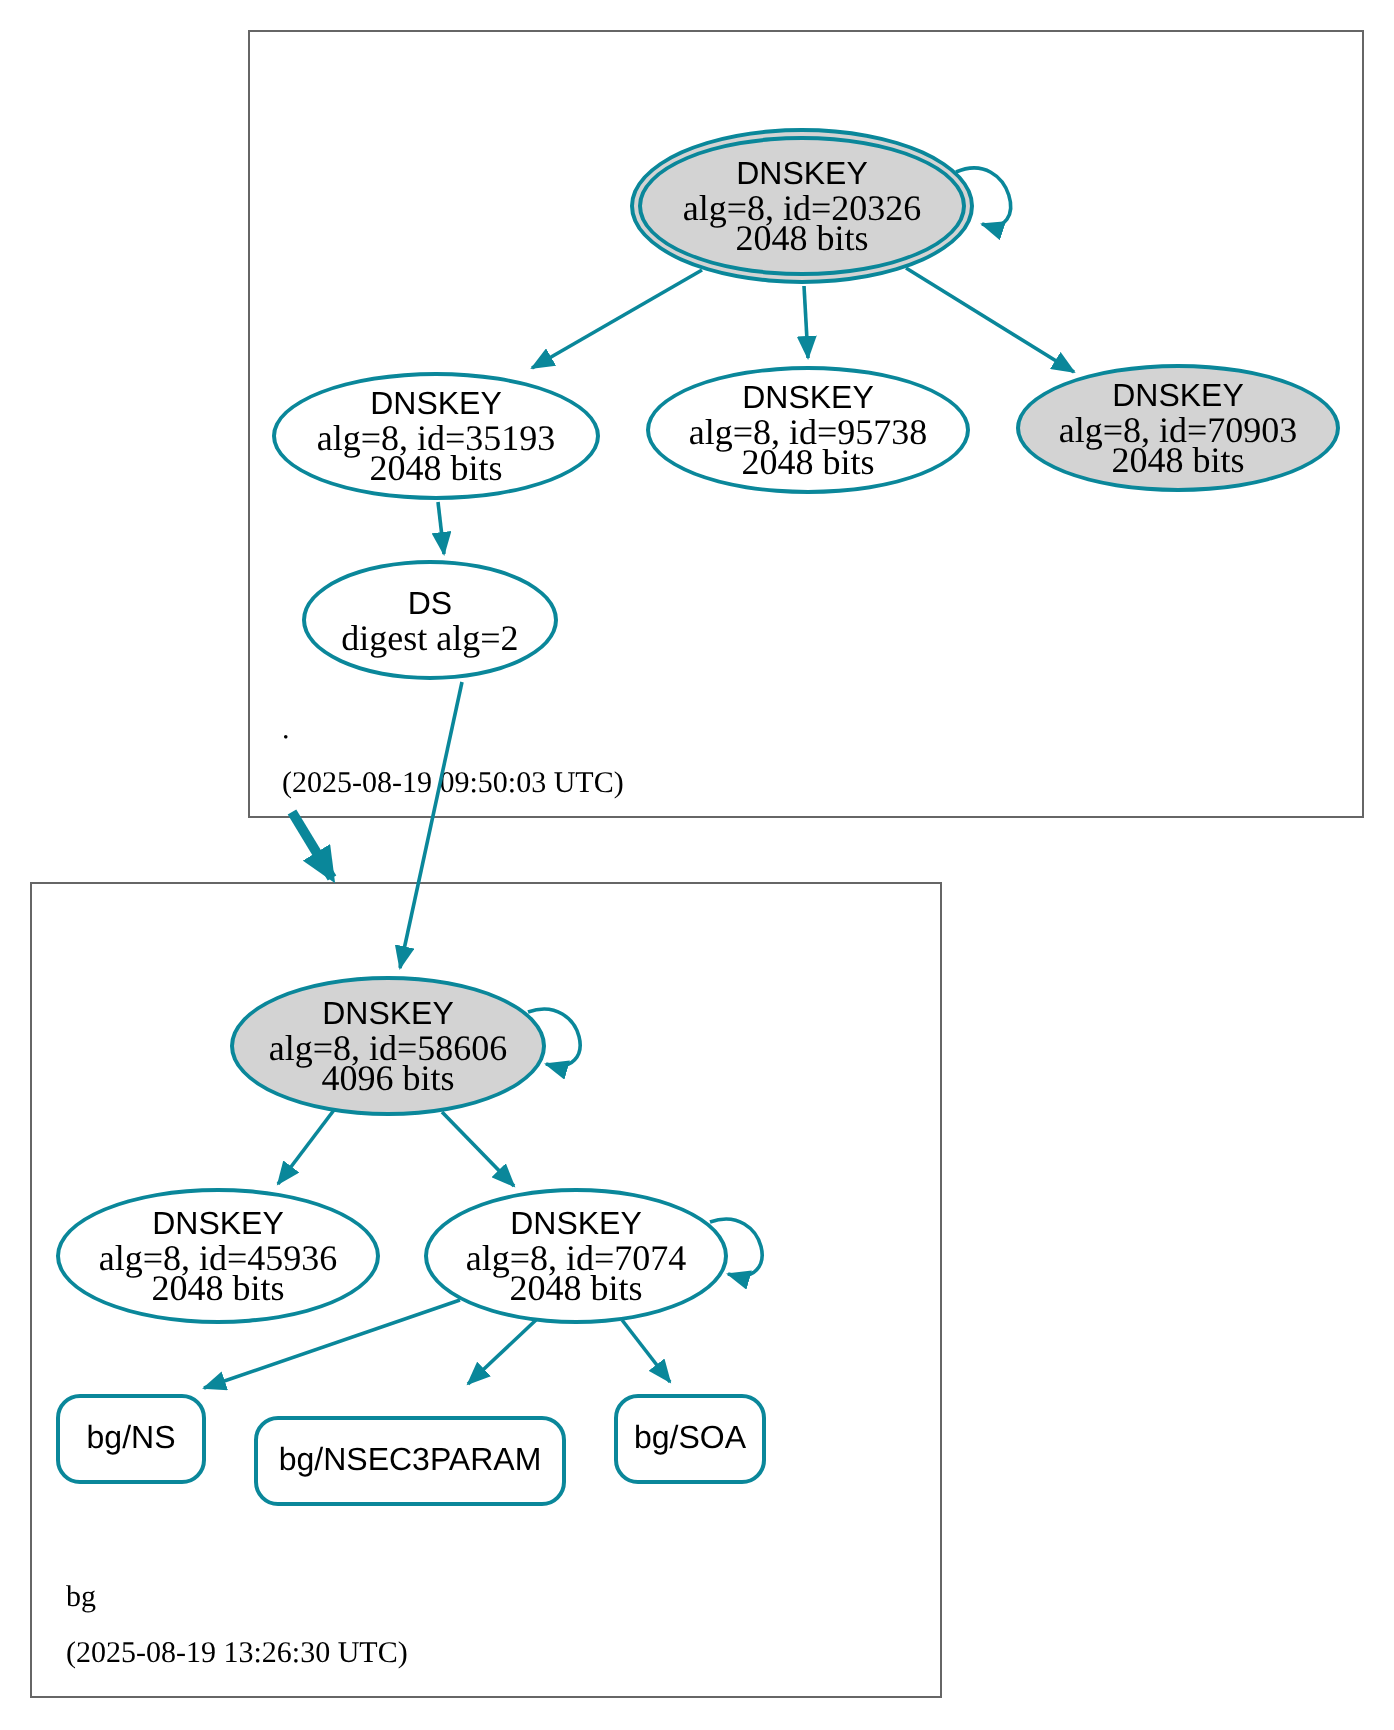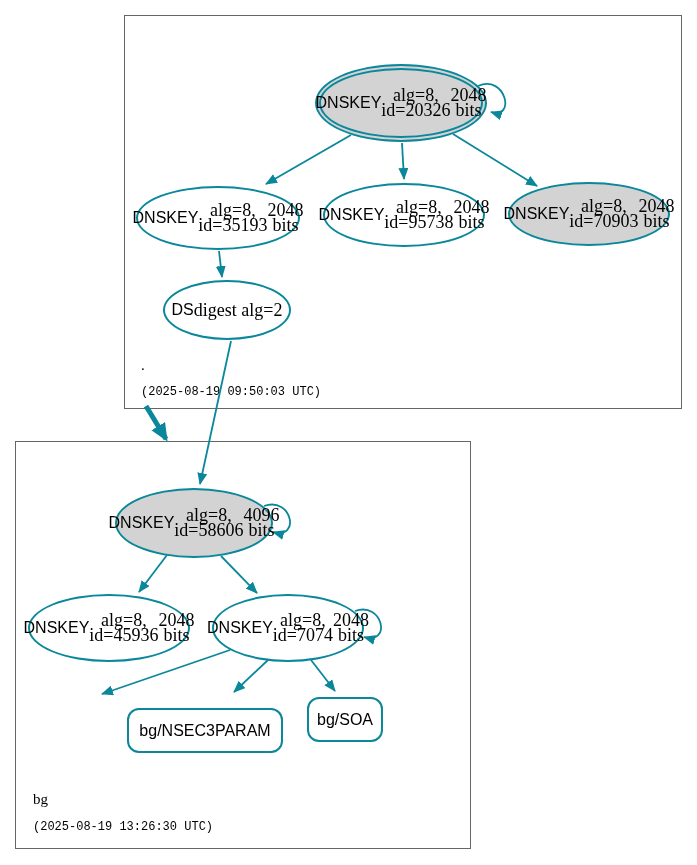--- a/index.html
+++ b/index.html
@@ -30,40 +30,41 @@
   }
   .zone-label {
     position: absolute;
     font-family: "Liberation Serif", serif;
     font-size: 15px;
     line-height: 18px;
     white-space: nowrap;
   }
   .zone-ts {
     position: absolute;
-    font-family: Liberation Mono, monospace;
-    font-size: 12px;
+    font-family: Liberation Serif, serif;
+    font-size: 15px;
     line-height: 17px;
     white-space: nowrap;
   }
   svg.edges {
     position: absolute;
     left: 0; top: 0;
     width: 697px; height: 865px;
   }
   .e {
     stroke: var(--edge);
     stroke-width: 1.8;
     fill: none;
   }
   .e.thick { stroke-width: 5; }
   .ah { fill: var(--edge); stroke: none; }
   .node {
     position: absolute;
     display: flex;
+    flex-direction: column;
     align-items: center;
     justify-content: center;
     text-align: center;
     border: 2px solid var(--edge);
     background: var(--node-fill);
     cursor: pointer;
   }
   .ellipse { border-radius: 50%; }
   .gray { background: var(--key-fill); }
   .inner-ring {
@@ -152,21 +153,21 @@
     <span class="nline">alg=8, id=95738</span>
     <span class="nline">2048 bits</span>
   </div>
 
   <div class="node ellipse gray" style="left:508px; top:182px; width:162px; height:64px;">
     <span class="ntitle">DNSKEY</span>
     <span class="nline">alg=8, id=70903</span>
     <span class="nline">2048 bits</span>
   </div>
 
-  <div class="node ellipse" style="left:163px; top:280px; width:128px; height:60px;">
+  <div class="node ellipse" style="left:151px; top:280px; width:128px; height:60px;">
     <span class="ntitle">DS</span>
     <span class="nline">digest alg=2</span>
   </div>
 
   <div class="node ellipse gray" style="left:115px; top:488px; width:158px; height:70px;">
     <span class="ntitle">DNSKEY</span>
     <span class="nline">alg=8, id=58606</span>
     <span class="nline">4096 bits</span>
   </div>
 
@@ -175,20 +176,23 @@
     <span class="nline">alg=8, id=45936</span>
     <span class="nline">2048 bits</span>
   </div>
 
   <div class="node ellipse" style="left:212px; top:594px; width:152px; height:68px;">
     <span class="ntitle">DNSKEY</span>
     <span class="nline">alg=8, id=7074</span>
     <span class="nline">2048 bits</span>
   </div>
 
+  <div class="node rrset" style="left:28px; top:697px; width:75px; height:45px;">
+    <span>bg/NS</span>
+  </div>
 
   <div class="node rrset" style="left:127px; top:697px; width:156px; height:45px;margin-top:11px;">
     <span>bg/NSEC3PARAM</span>
   </div>
 
   <div class="node rrset" style="left:307px; top:697px; width:76px; height:45px;text-align:center;">
     <span>bg/SOA</span>
   </div>
 
 </div>

